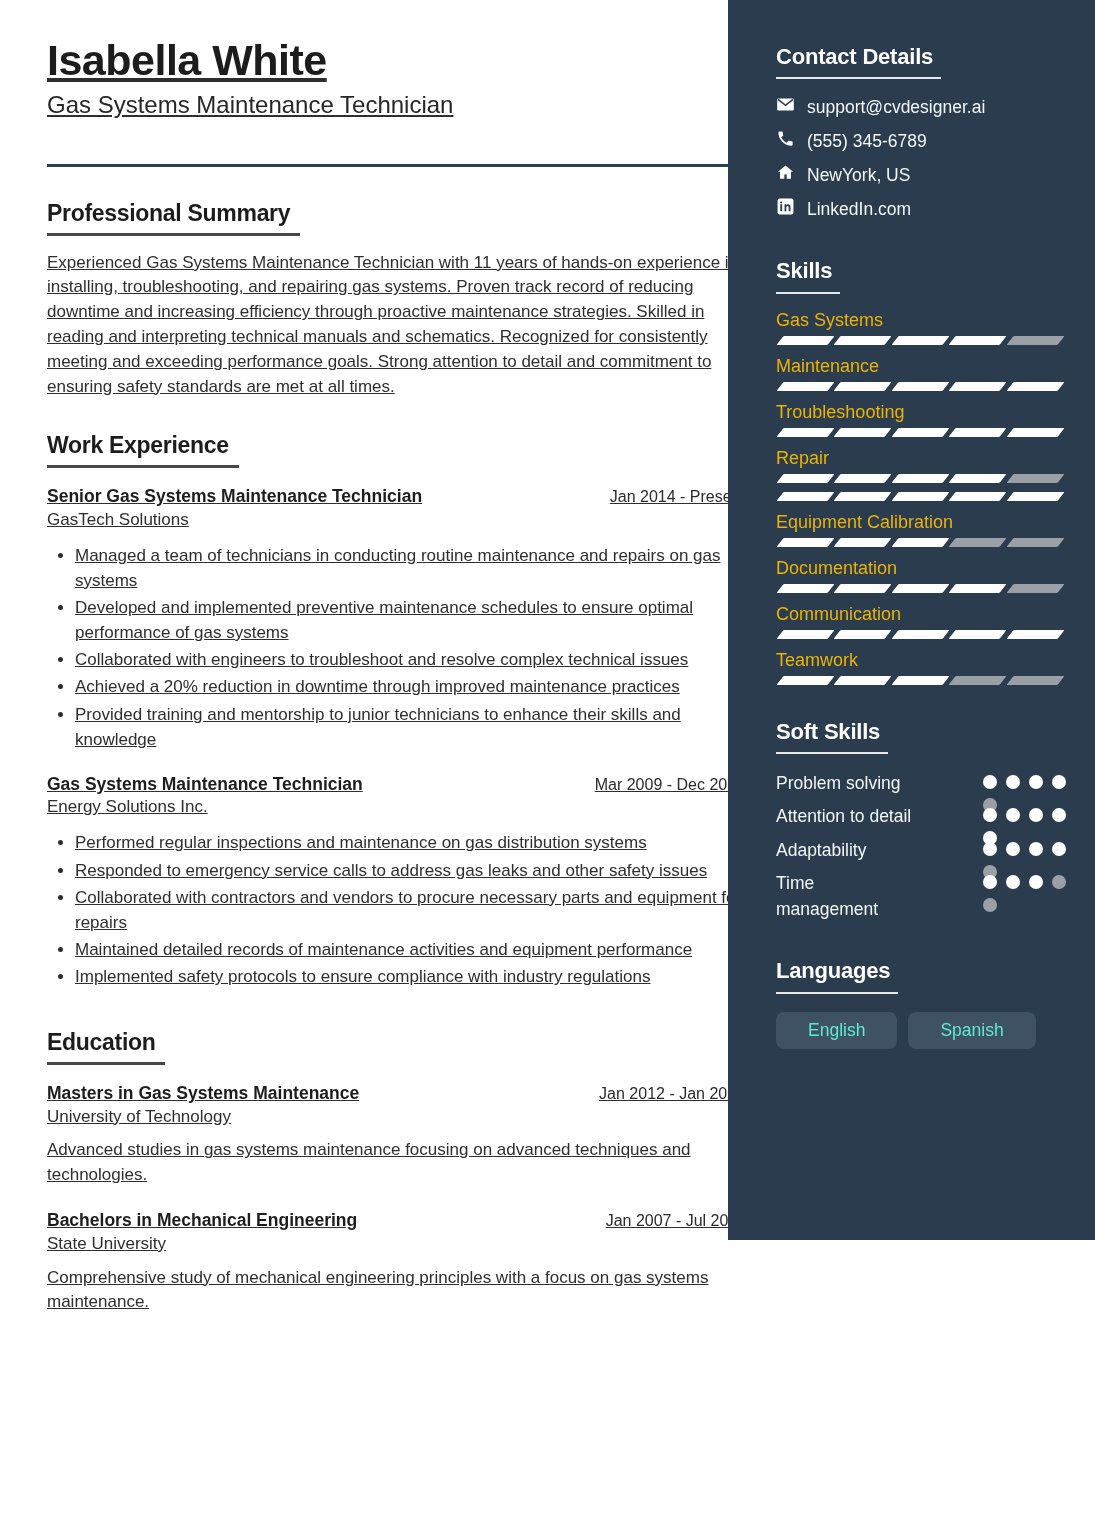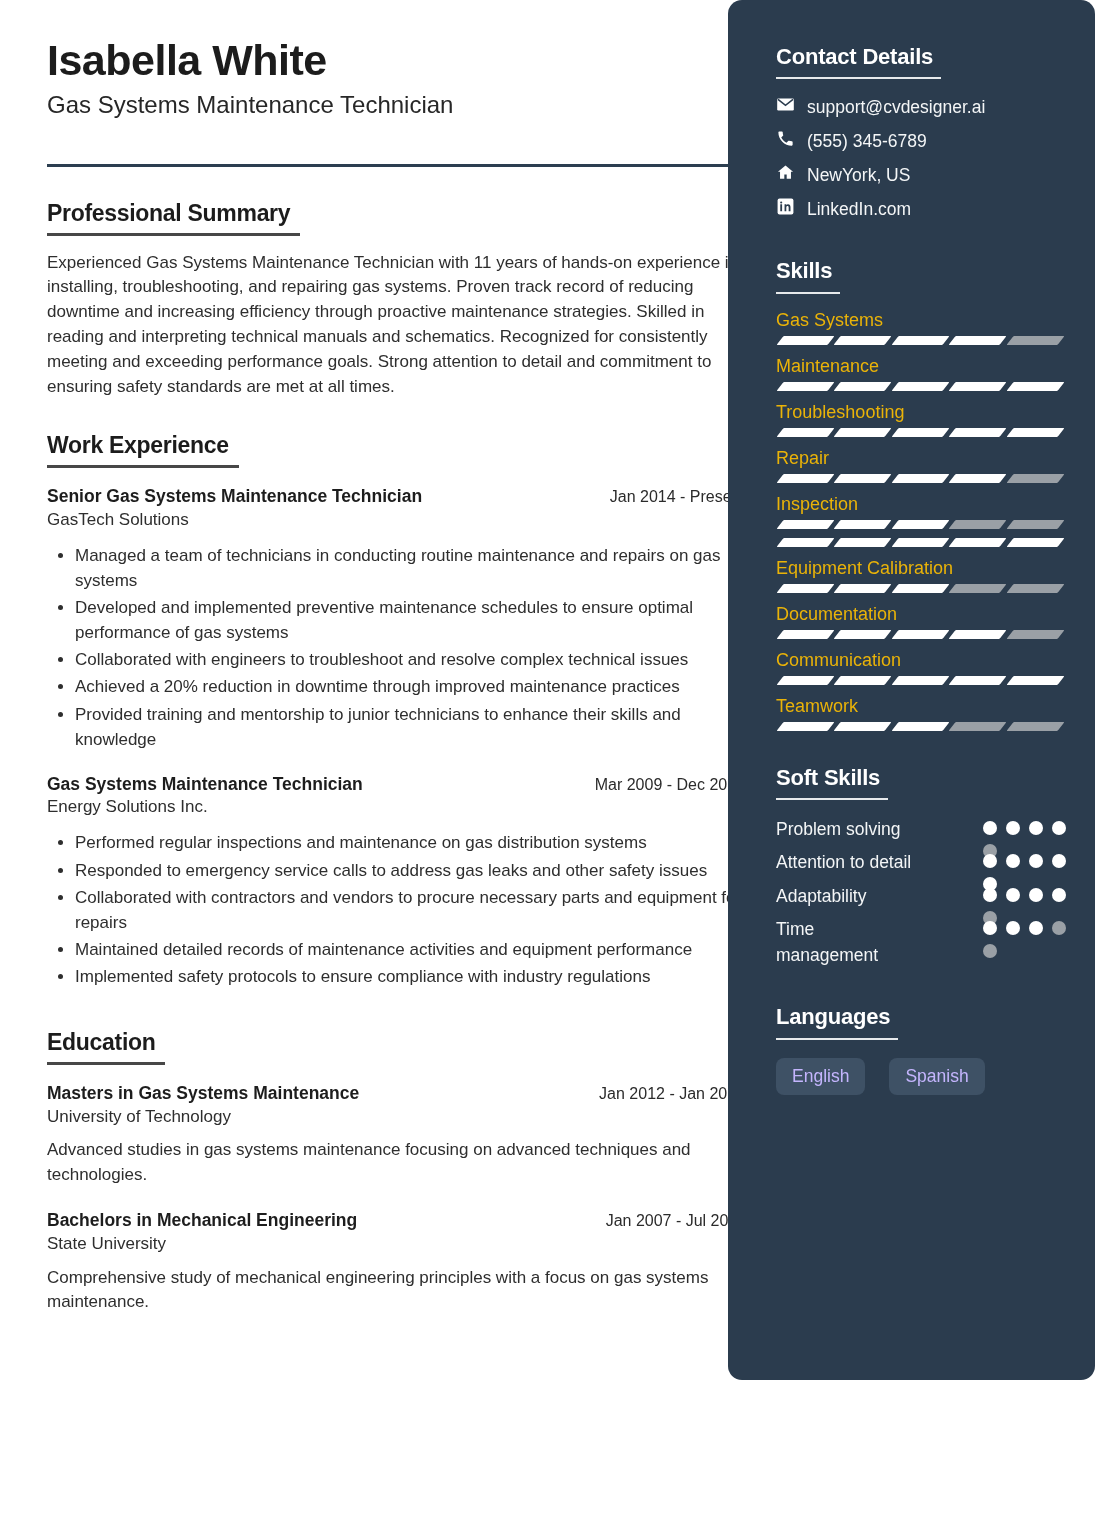--- a/index.html
+++ b/index.html
@@ -2,42 +2,42 @@
 <html><head>
 <meta charset="utf-8">
 <style>
   html,body{margin:0;padding:0;}
   body{
     width:1095px;height:1536px;position:relative;background:#ffffff;
     font-family:"Liberation Sans", sans-serif;color:#2e2e2e;overflow:hidden;
   }
   
   .main{position:absolute;left:0;top:0;width:792px;box-sizing:border-box;
-        padding:36px 47px 0 47px;}
+        padding:36px 47px 0 47px;text-decoration:underline;}
   .name{font-size:43px;font-weight:bold;color:#1c1c1c;letter-spacing:-0.5px;
         margin:0;line-height:1.12;}
   .job-subtitle{font-size:24px;color:#272727;margin:7px 0 0 0;line-height:1.2;}
   .head-rule{height:3px;background:#2c3e50;border:none;margin:44px 0 0 0;}
   .sec-title{display:inline-block;font-size:23px;font-weight:bold;color:#1c1c1c;
         letter-spacing:-0.3px;border-bottom:3px solid #474747;
         padding:0 10px 5px 0;margin:0;line-height:1.2;}
   .sec{margin-top:33px;}
   .summary-text{font-size:17px;line-height:1.46;margin:15px 0 0 0;color:#2e2e2e;}
   .entry{margin-top:17px;}
   .entry + .entry{margin-top:21px;}
   .entry-head{display:flex;justify-content:space-between;align-items:baseline;gap:19px;}
   .entry-title{font-size:17.5px;font-weight:bold;color:#1d1d1d;line-height:1.35;}
   .entry-dates{font-size:16px;color:#2b2b2b;white-space:nowrap;line-height:1.35;}
   .entry-sub{font-size:17px;color:#2e2e2e;margin-top:0;line-height:1.35;}
   .bullets{margin:11px 0 0 0;padding:0 0 0 28px;}
   .bullets li{font-size:17px;line-height:1.48;margin:0 0 2px 0;color:#2e2e2e;}
   .degree-desc{font-size:17px;line-height:1.46;margin:10px 0 0 0;color:#2e2e2e;}
   
-  .sidebar{position:absolute;left:728px;top:0;width:367px;height:1380px;
-        background:#2b3c4e;box-sizing:border-box;padding:44px 28px 0 48px;border-radius:14px;}
+  .sidebar{position:absolute;left:728px;top:0;width:367px;height:1240px;
+        background:#2b3c4e;box-sizing:border-box;padding:44px 28px 0 48px;}
   .side-title{display:inline-block;font-size:22px;font-weight:bold;color:#ffffff;
         letter-spacing:-0.2px;border-bottom:2px solid #e6e9eb;
         padding:0 8px 7px 0;margin:0;line-height:1.2;}
   .side-sec{margin-top:0;}
   .side-sec + .side-sec{margin-top:38px;}
   .contact-list{margin-top:16px;}
   .contact-row{display:flex;align-items:flex-end;margin-bottom:11px;}
   .contact-row svg{width:19px;height:19px;flex:0 0 19px;}
   .contact-text{font-size:17.5px;color:#f4f6f7;margin-left:12px;line-height:1.2;}
   .skill-list{margin-top:14px;}
@@ -49,22 +49,22 @@
   .skill-seg.empty{background:#9aa0a6;}
   .soft-list{margin-top:16px;}
   .soft-row{display:flex;margin-bottom:7px;}
   .soft-label{width:140px;font-size:17.5px;color:#f4f6f7;line-height:1.5;}
   .soft-dots{width:84px;margin-left:auto;display:flex;flex-wrap:wrap;
         column-gap:9px;row-gap:9px;height:14px;align-content:flex-start;
         margin-top:5px;}
   .dot{width:14px;height:14px;border-radius:50%;background:#ffffff;flex:0 0 14px;}
   .dot.empty{background:#9aa0a6;}
   .pill-row{margin-top:18px;}
-  .pill{display:inline-block;background:#3e5165;color:#c4b5fd;font-size:17.5px;
-        padding:8px 16px;border-radius:8px;margin-right:24px;line-height:1.2;}
+  .pill{display:inline-block;background:#3e5165;color:#5eead4;font-size:17.5px;
+        padding:8px 32px;border-radius:8px;margin-right:11px;line-height:1.2;}
 </style>
 </head>
 <body>
 
 <div class="main">
 
   <h1 class="name">Isabella White</h1>
   <div class="job-subtitle">Gas Systems Maintenance Technician</div>
   <hr class="head-rule">
 
@@ -201,30 +201,20 @@
           <div class="skill-label">Repair</div>
           <div class="skill-bar">
             <span class="skill-seg"></span>
             <span class="skill-seg"></span>
             <span class="skill-seg"></span>
             <span class="skill-seg"></span>
             <span class="skill-seg empty"></span>
           </div>
         </div>
         <div class="skill">
-          <div class="skill-label">Inspection</div>
-          <div class="skill-bar">
-            <span class="skill-seg"></span>
-            <span class="skill-seg"></span>
-            <span class="skill-seg"></span>
-            <span class="skill-seg empty"></span>
-            <span class="skill-seg empty"></span>
-          </div>
-        </div>
-        <div class="skill">
           <div class="skill-bar">
             <span class="skill-seg"></span>
             <span class="skill-seg"></span>
             <span class="skill-seg"></span>
             <span class="skill-seg"></span>
             <span class="skill-seg"></span>
           </div>
         </div>
         <div class="skill">
           <div class="skill-label">Equipment Calibration</div>

